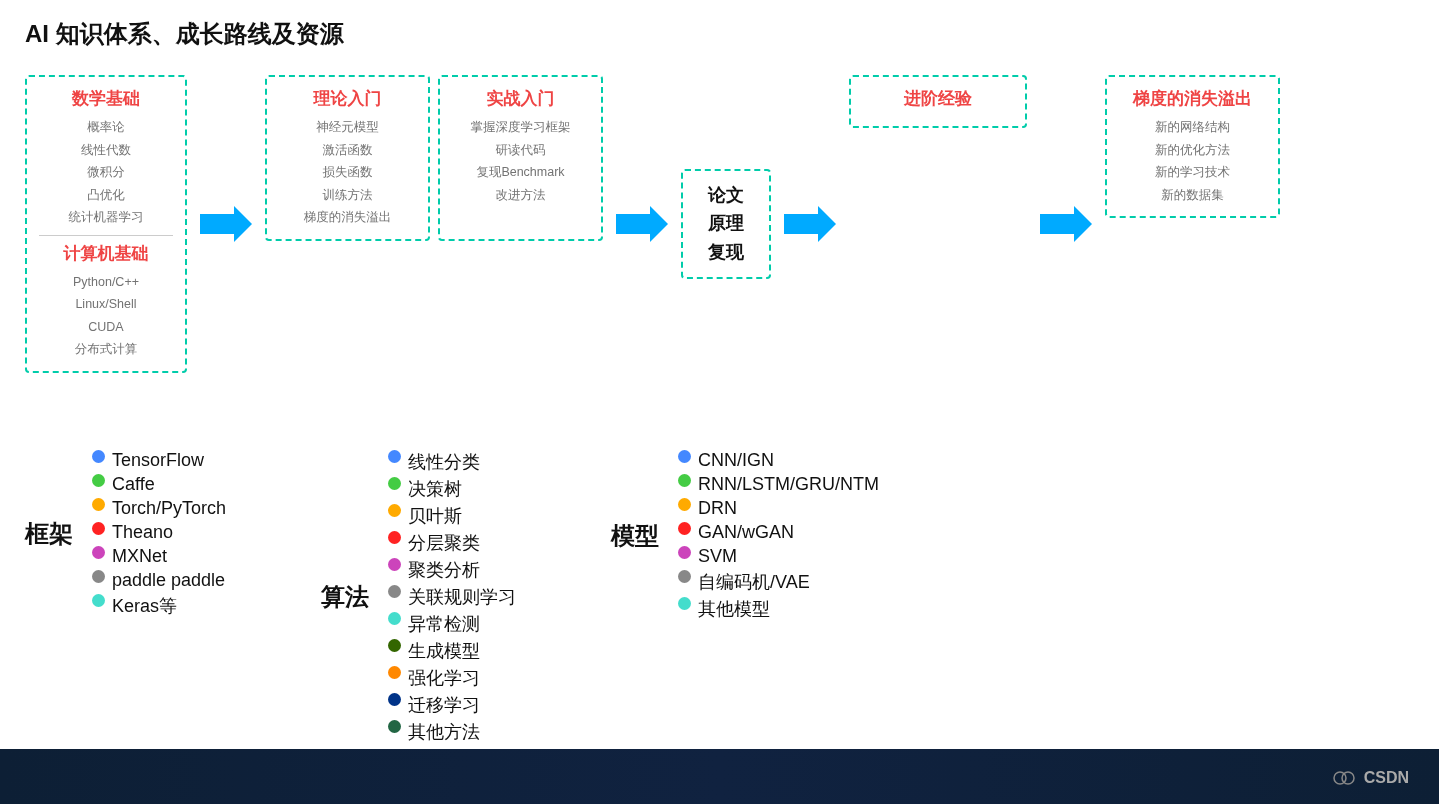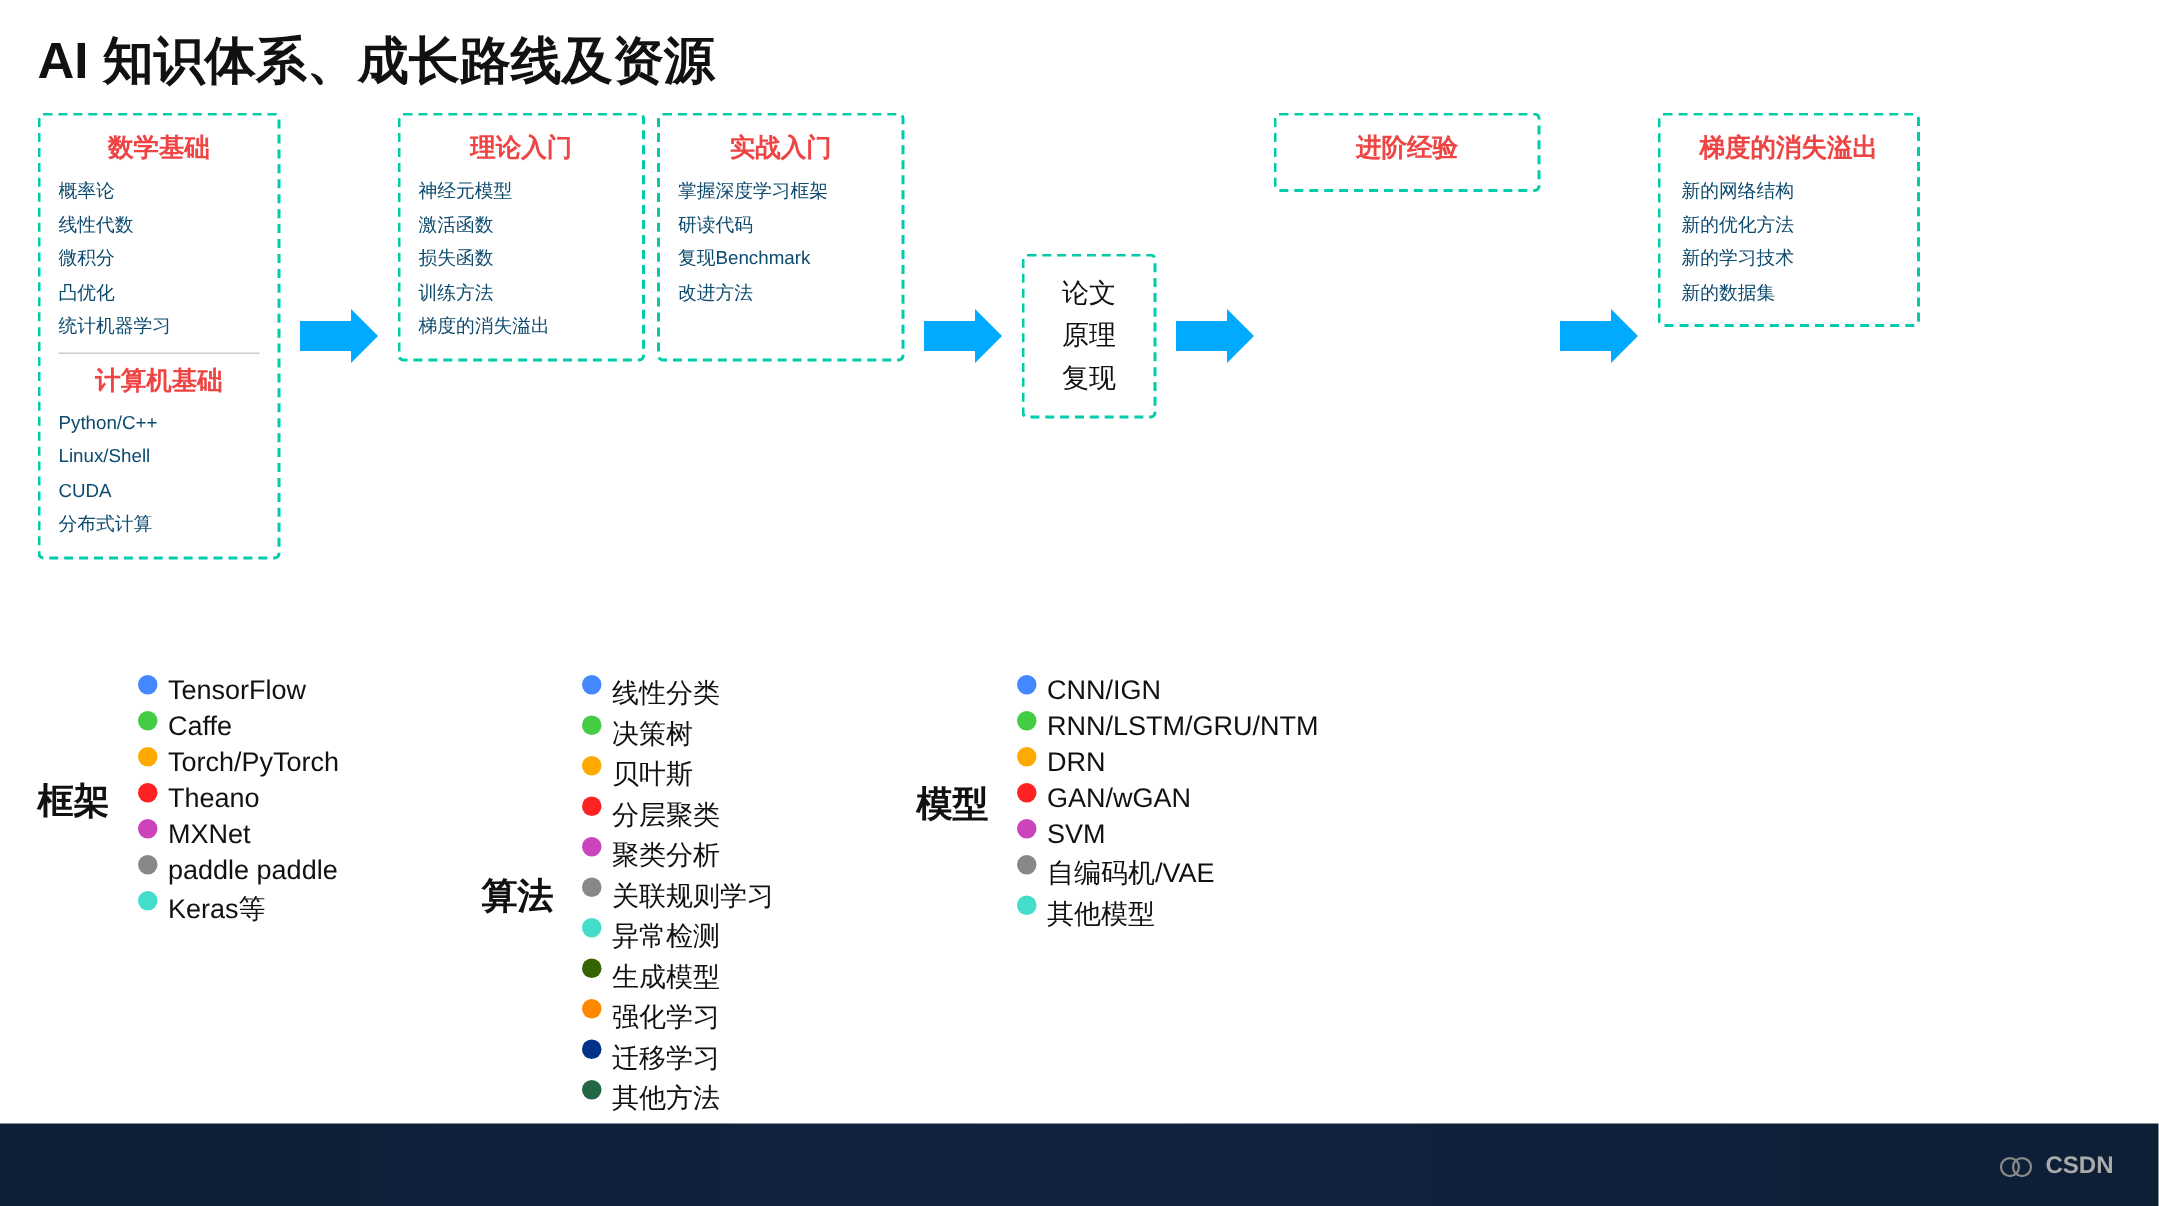--- a/index.html
+++ b/index.html
@@ -47,21 +47,21 @@
       font-size: 12px;
       color: #444;
       text-align: right;
       margin-top: 2px;
     }
     
     .page-title {
       position: absolute;
       top: 18px;
       left: 25px;
-      font-size: 34px;
+      font-size: 24px;
       font-weight: bold;
       color: #111;
     }
     
     .flow-diagram {
       position: absolute;
       top: 75px;
       left: 25px;
       right: 25px;
     }
@@ -105,21 +105,21 @@
       background: #fff;
       width: 90px;
       display: flex;
       align-items: center;
       justify-content: center;
       flex-shrink: 0;
       align-self: center;
     }
     .fd-paper-text {
       font-size: 18px;
-      font-weight: normal;
+      font-weight: bold;
       color: #111;
       line-height: 1.6;
       text-align: center;
     }
     .fd-advance-box {
       border: 2.5px dashed #00ccaa;
       border-radius: 4px;
       padding: 10px 14px;
       background: #fff;
       width: 178px;
@@ -135,21 +135,22 @@
     }
     .box-h {
       font-size: 17px;
       font-weight: bold;
       color: #ef4444;
       text-align: center;
       margin-bottom: 6px;
     }
     .box-p {
       font-size: 12.5px;
-      color: #0c4a6e;
+      color: #737373;
+      text-align: center;
       line-height: 1.8;
     }
     
     .legends-row {
       position: absolute;
       bottom: 60px;
       left: 25px;
       right: 25px;
       display: flex;
       align-items: flex-start;

